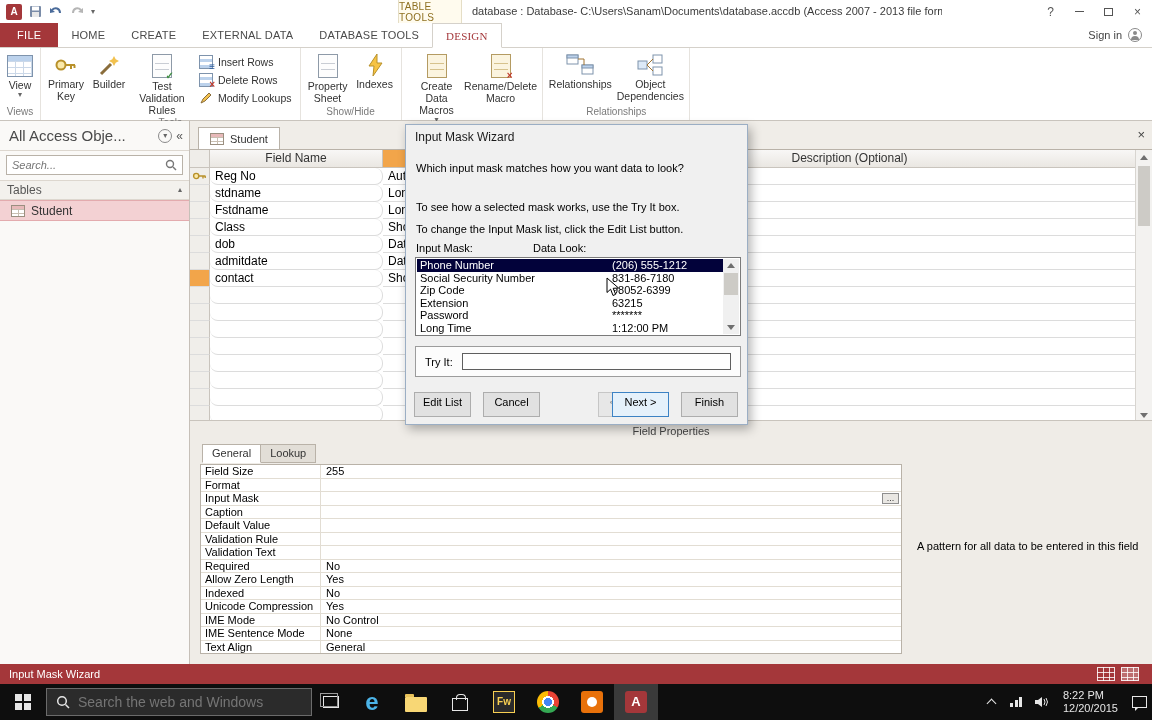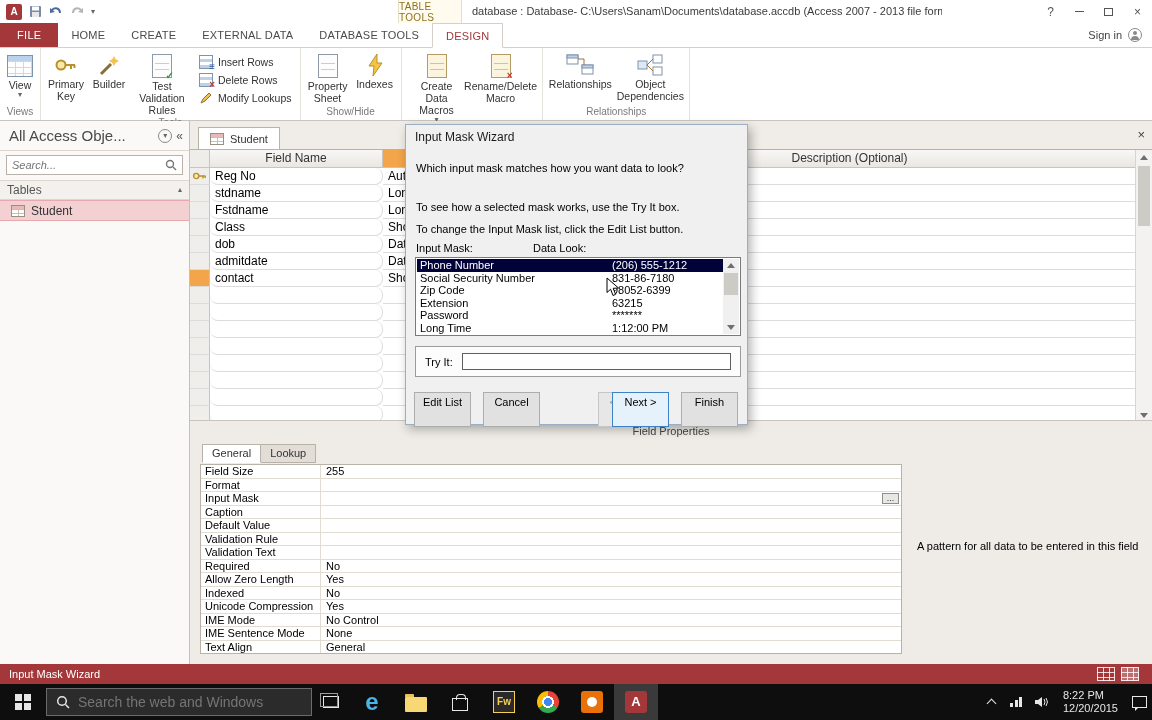--- a/index.html
+++ b/index.html
@@ -14,21 +14,21 @@
   .title-text { position:absolute; left:472px; top:0; height:23px; line-height:23px; width:470px; font-size:11px; color:#3b3b3b; white-space:nowrap; overflow:hidden; }
   .win-controls { position:absolute; right:0; top:0; display:flex; height:23px; }
   .wc { width:29px; height:23px; display:flex; align-items:center; justify-content:center; color:#555; font-size:12px; }
   .wc .min { width:9px; height:1px; background:#555; display:block; }
   .wc .max { width:9px; height:8px; border:1px solid #555; display:block; }
 
   
   .tabrow { position:absolute; left:0; top:23px; right:0; height:25px; background:#fff; border-bottom:1px solid #D5D1CA; display:flex; font-size:11px; }
   .file-tab { background:#A4373A; color:#fff; padding:0 17px; display:flex; align-items:center; letter-spacing:.3px; }
   .rtab { padding:0 13px; display:flex; align-items:center; color:#4a4a4a; letter-spacing:.2px; }
-  .rtab.active { border:1px solid #D5D1CA; border-bottom:1px solid #fff; color:#A4373A; margin-bottom:-1px; background:#fff; }
+  .rtab.active { border:1px solid #D5D1CA; border-bottom:1px solid #fff; color:#A4373A; margin-bottom:-1px; background:#fff;font-family:Liberation Serif, serif; }
   .signin { margin-left:auto; display:flex; align-items:center; gap:6px; padding-right:10px; color:#444; }
   .person-ic { width:14px; height:14px; border:1px solid #8a8a8a; border-radius:50%; position:relative; }
   .person-ic::before { content:""; position:absolute; left:4px; top:2px; width:4px; height:4px; border-radius:50%; background:#8a8a8a; }
   .person-ic::after { content:""; position:absolute; left:2px; top:7px; width:8px; height:4px; border-radius:4px 4px 0 0; background:#8a8a8a; }
 
   
   .ribbon { position:absolute; left:0; top:48px; right:0; height:73px; background:#fff; border-bottom:1px solid #C9C4BD; display:flex; }
   .rgroup { height:100%; border-right:1px solid #E6E3DE; display:flex; flex-direction:column; }
   .rg-items { flex:1; display:flex; align-items:flex-start; padding:2px 4px 0; gap:2px; }
   .rg-label { height:15px; text-align:center; font-size:10px; color:#7a7a7a; line-height:13px; white-space:nowrap; padding:0 6px; }
@@ -118,21 +118,21 @@
   .list-rows { position:absolute; left:1px; top:1px; right:17px; bottom:1px; display:flex; flex-direction:column; }
   .mask-row { flex:1; display:flex; align-items:center; line-height:12px; }
   .mask-row.selected { background:#02023A; color:#fff; }
   .mask-name { width:195px; padding-left:3px; white-space:nowrap; overflow:hidden; }
   .mask-look { flex:1; white-space:nowrap; overflow:hidden; }
   .dlg-vscroll { position:absolute; right:1px; top:1px; width:16px; bottom:1px; background:#F0F0F0; }
   .dlg-vscroll .sb-btn { height:13px; }
   .dlg-vscroll .sb-thumb { top:14px; height:22px; left:1px; right:1px; }
   .tryit { position:absolute; left:9px; top:221px; width:326px; height:31px; background:#FCFCFC; border:1px solid #9C9C9C; display:flex; align-items:center; padding:0 9px; gap:9px; }
   .tryit input { flex:1; height:17px; border:1px solid #5f5f5f; background:#fff; outline:none; font-family:"Liberation Sans",sans-serif; font-size:11px; padding:0 3px; }
-  .dbtn { position:absolute; top:267px; width:57px; height:35px; font-size:11px; border:1px solid #ADADAD; background:#E1E1E1; text-align:center; line-height:19px; color:#000; }
+  .dbtn { position:absolute; top:267px; width:57px; height:25px; font-size:11px; border:1px solid #ADADAD; background:#E1E1E1; text-align:center; line-height:19px; color:#000; }
   .dbtn.disabled { color:#9B9B9B; background:#E7E7E7; border-color:#C6C6C6; }
   .dbtn.default { border-color:#3C82C4; background:#E5F1FB; }
 
   .cursor { position:absolute; left:606px; top:277px; z-index:100; pointer-events:none; }
 
   
   .statusbar { position:absolute; left:0; right:0; top:664px; height:20px; background:#A4373A; color:#fff; font-size:11px; display:flex; align-items:center; padding:0 9px; }
   .status-icons { margin-left:auto; display:flex; gap:6px; margin-right:4px; }
   .sic { width:18px; height:14px; border:1px solid rgba(255,255,255,.85); background:
     repeating-linear-gradient(90deg, rgba(0,0,0,0) 0 5px, rgba(255,255,255,.8) 5px 6px),

